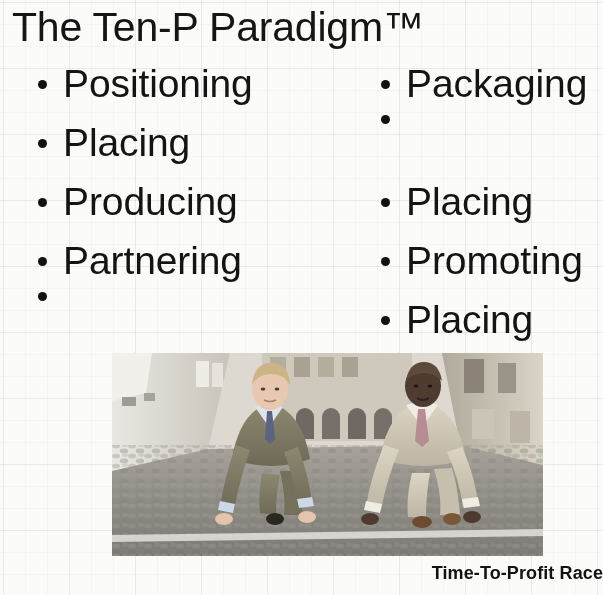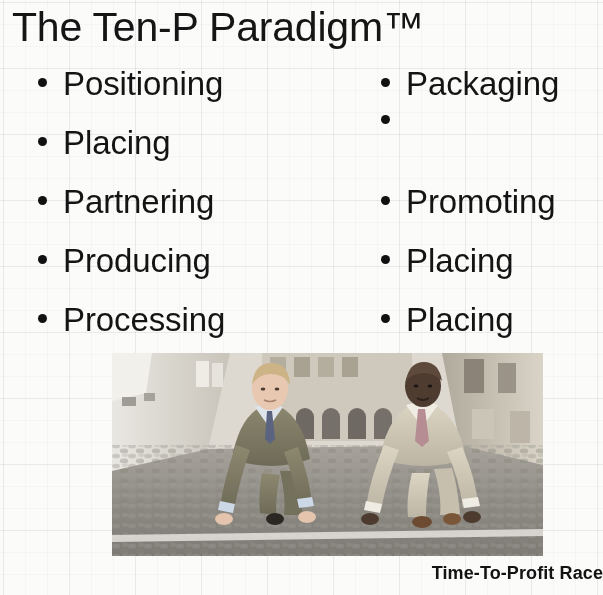--- a/index.html
+++ b/index.html
@@ -60,21 +60,21 @@
     width: 9px;
     height: 9px;
     border-radius: 50%;
     background: #111;
     flex: 0 0 auto;
     position: relative;
     top: -8px;
     margin-right: 16px;
   }
   .bullet-label {
-    font-size: 33px;
+    font-size: 39px;
     line-height: 40px;
     color: #141414;
     font-weight: 400;
     white-space: nowrap;
     letter-spacing: -0.1px;
   }
 
   
   #photo-wrap {
     position: absolute;
@@ -116,47 +116,46 @@
     <div class="bullet-row">
       <span class="bullet-dot"></span>
       <span class="bullet-label">Positioning</span>
     </div>
     <div class="bullet-row">
       <span class="bullet-dot"></span>
       <span class="bullet-label">Placing</span>
     </div>
     <div class="bullet-row">
       <span class="bullet-dot"></span>
+      <span class="bullet-label">Producing</span>
+    </div>
+    <div class="bullet-row">
+      <span class="bullet-dot"></span>
       <span class="bullet-label">Partnering</span>
     </div>
     <div class="bullet-row">
       <span class="bullet-dot"></span>
-      <span class="bullet-label">Producing</span>
-    </div>
-    <div class="bullet-row">
-      <span class="bullet-dot"></span>
-      <span class="bullet-label">Processing</span>
     </div>
   </div>
 
   <div id="col-right" class="bullet-col">
     <div class="bullet-row">
       <span class="bullet-dot"></span>
       <span class="bullet-label">Packaging</span>
     </div>
     <div class="bullet-row">
       <span class="bullet-dot"></span>
     </div>
     <div class="bullet-row">
       <span class="bullet-dot"></span>
+      <span class="bullet-label">Placing</span>
+    </div>
+    <div class="bullet-row">
+      <span class="bullet-dot"></span>
       <span class="bullet-label">Promoting</span>
-    </div>
-    <div class="bullet-row">
-      <span class="bullet-dot"></span>
-      <span class="bullet-label">Placing</span>
     </div>
     <div class="bullet-row">
       <span class="bullet-dot"></span>
       <span class="bullet-label">Placing</span>
     </div>
   </div>
 
   <div id="photo-wrap">
     <svg id="photo" viewBox="0 0 431 203" preserveAspectRatio="none">
       <defs>

